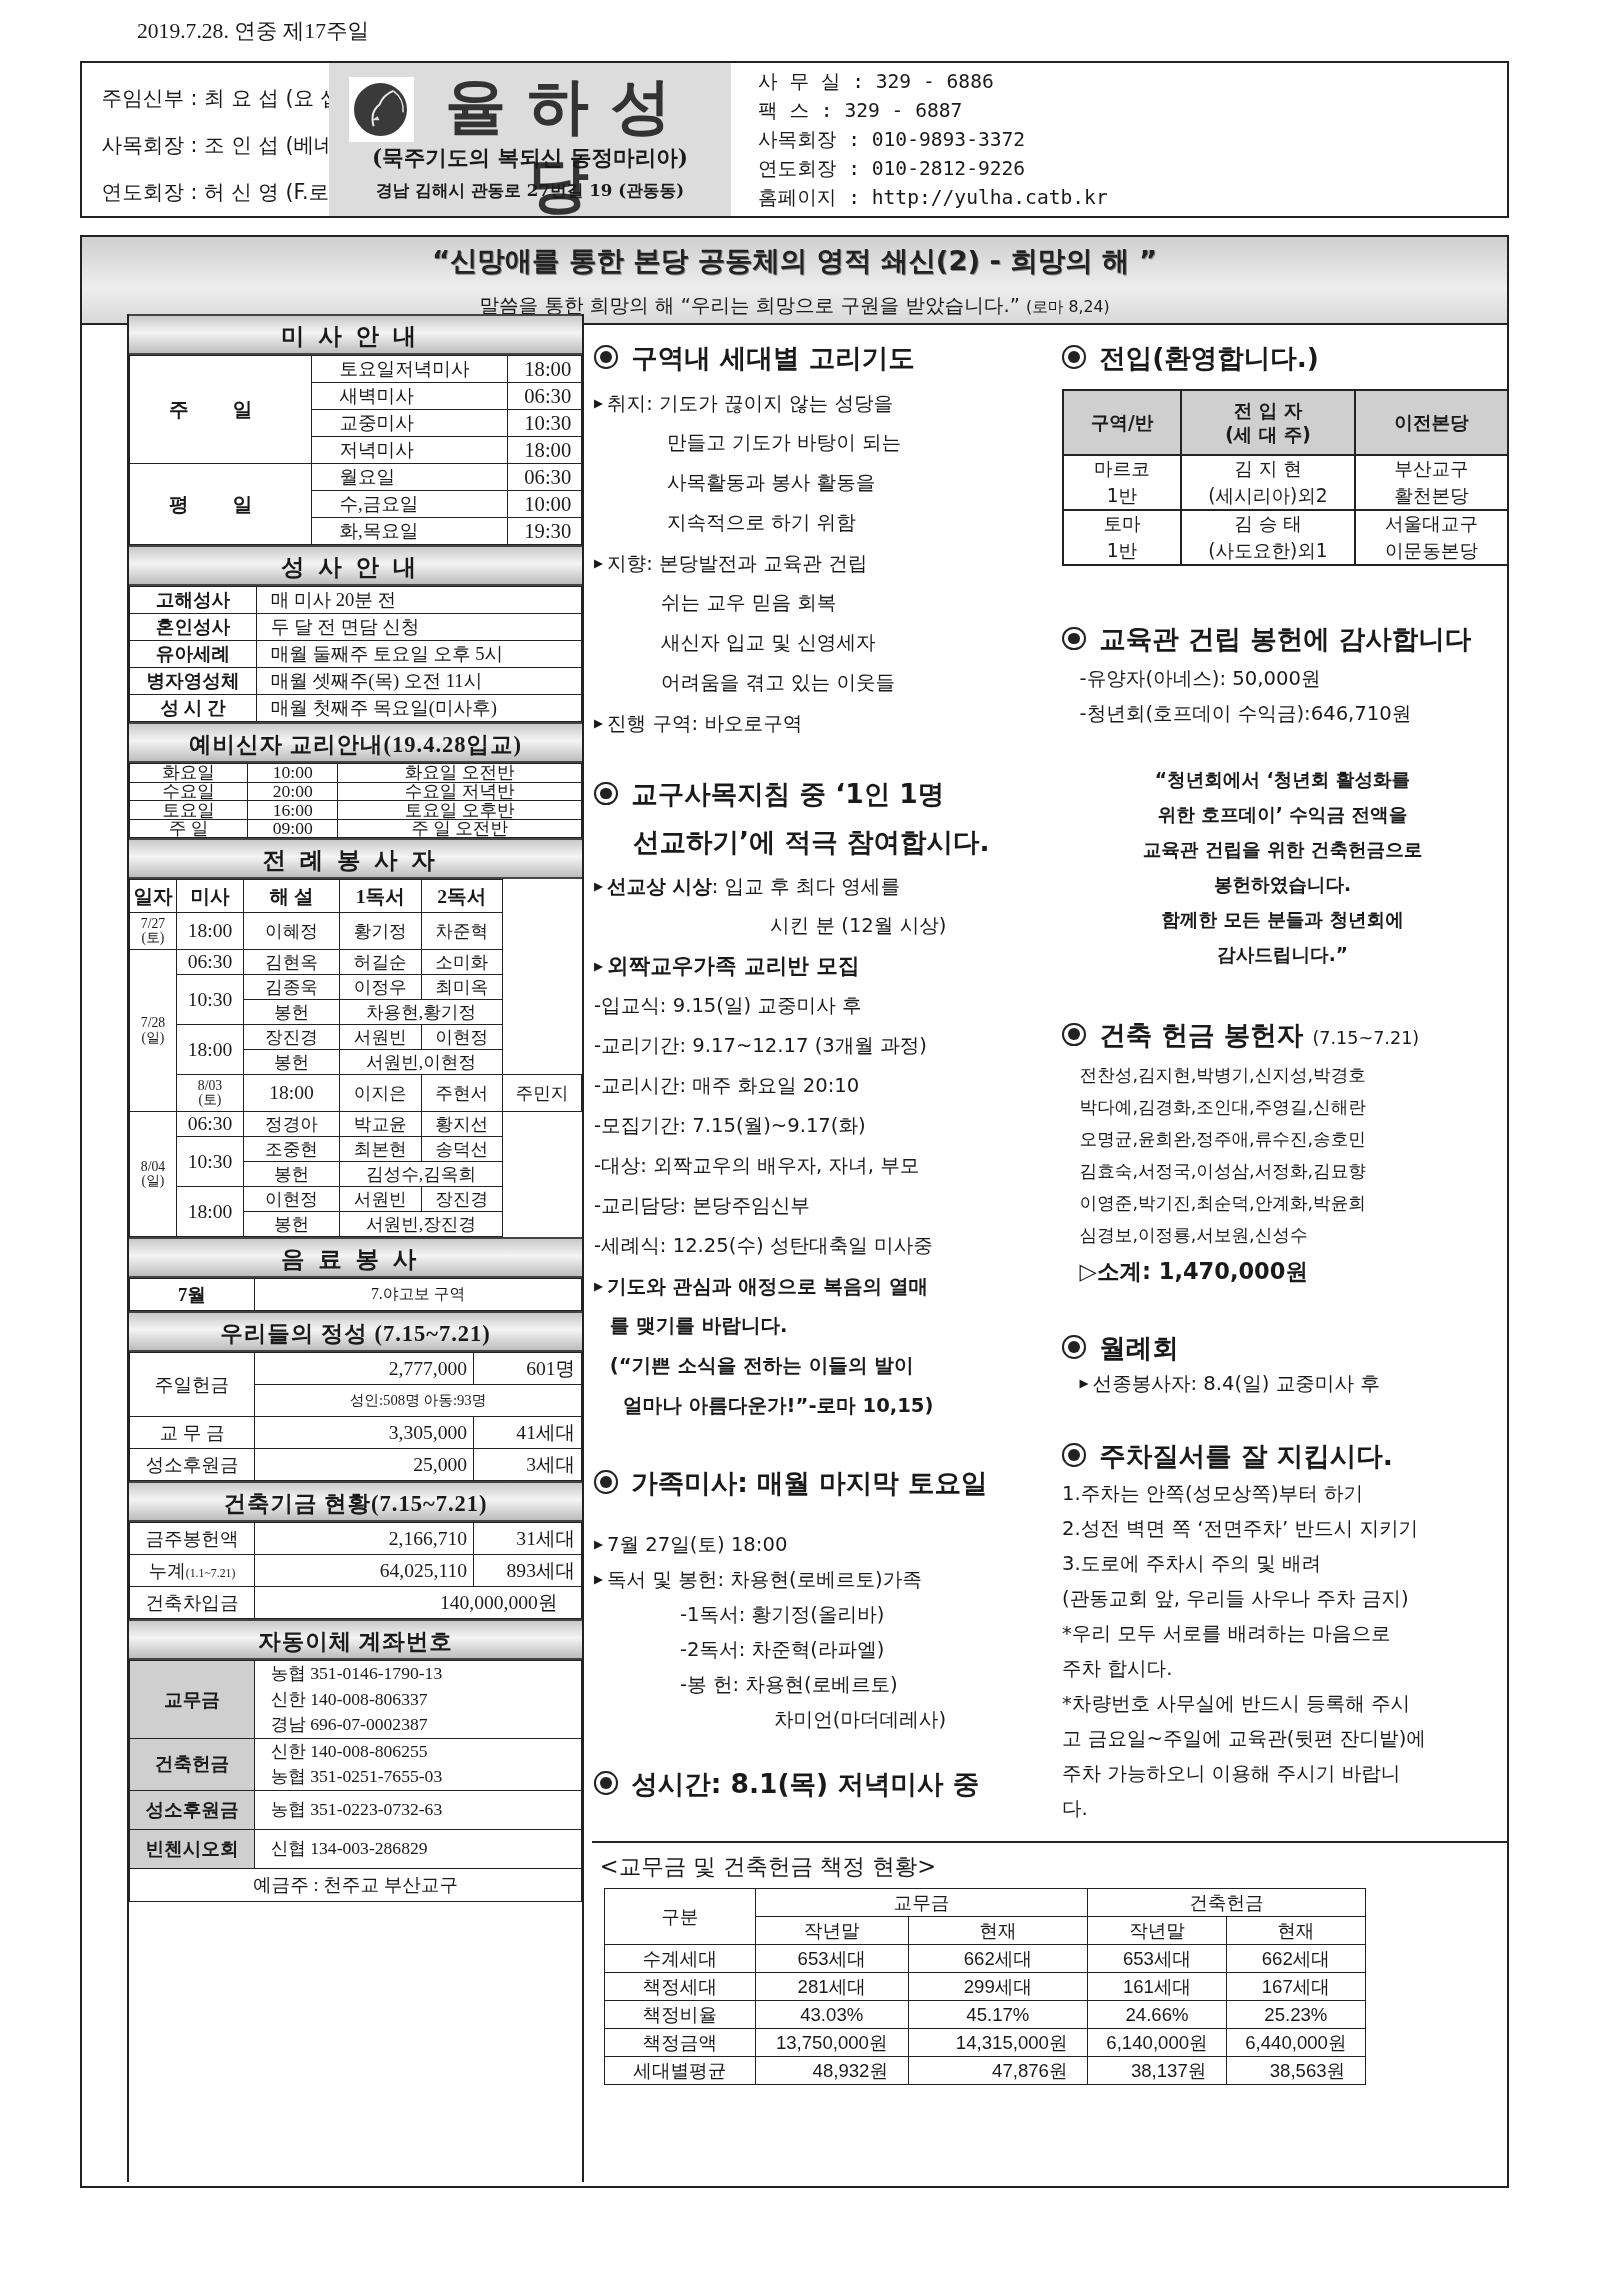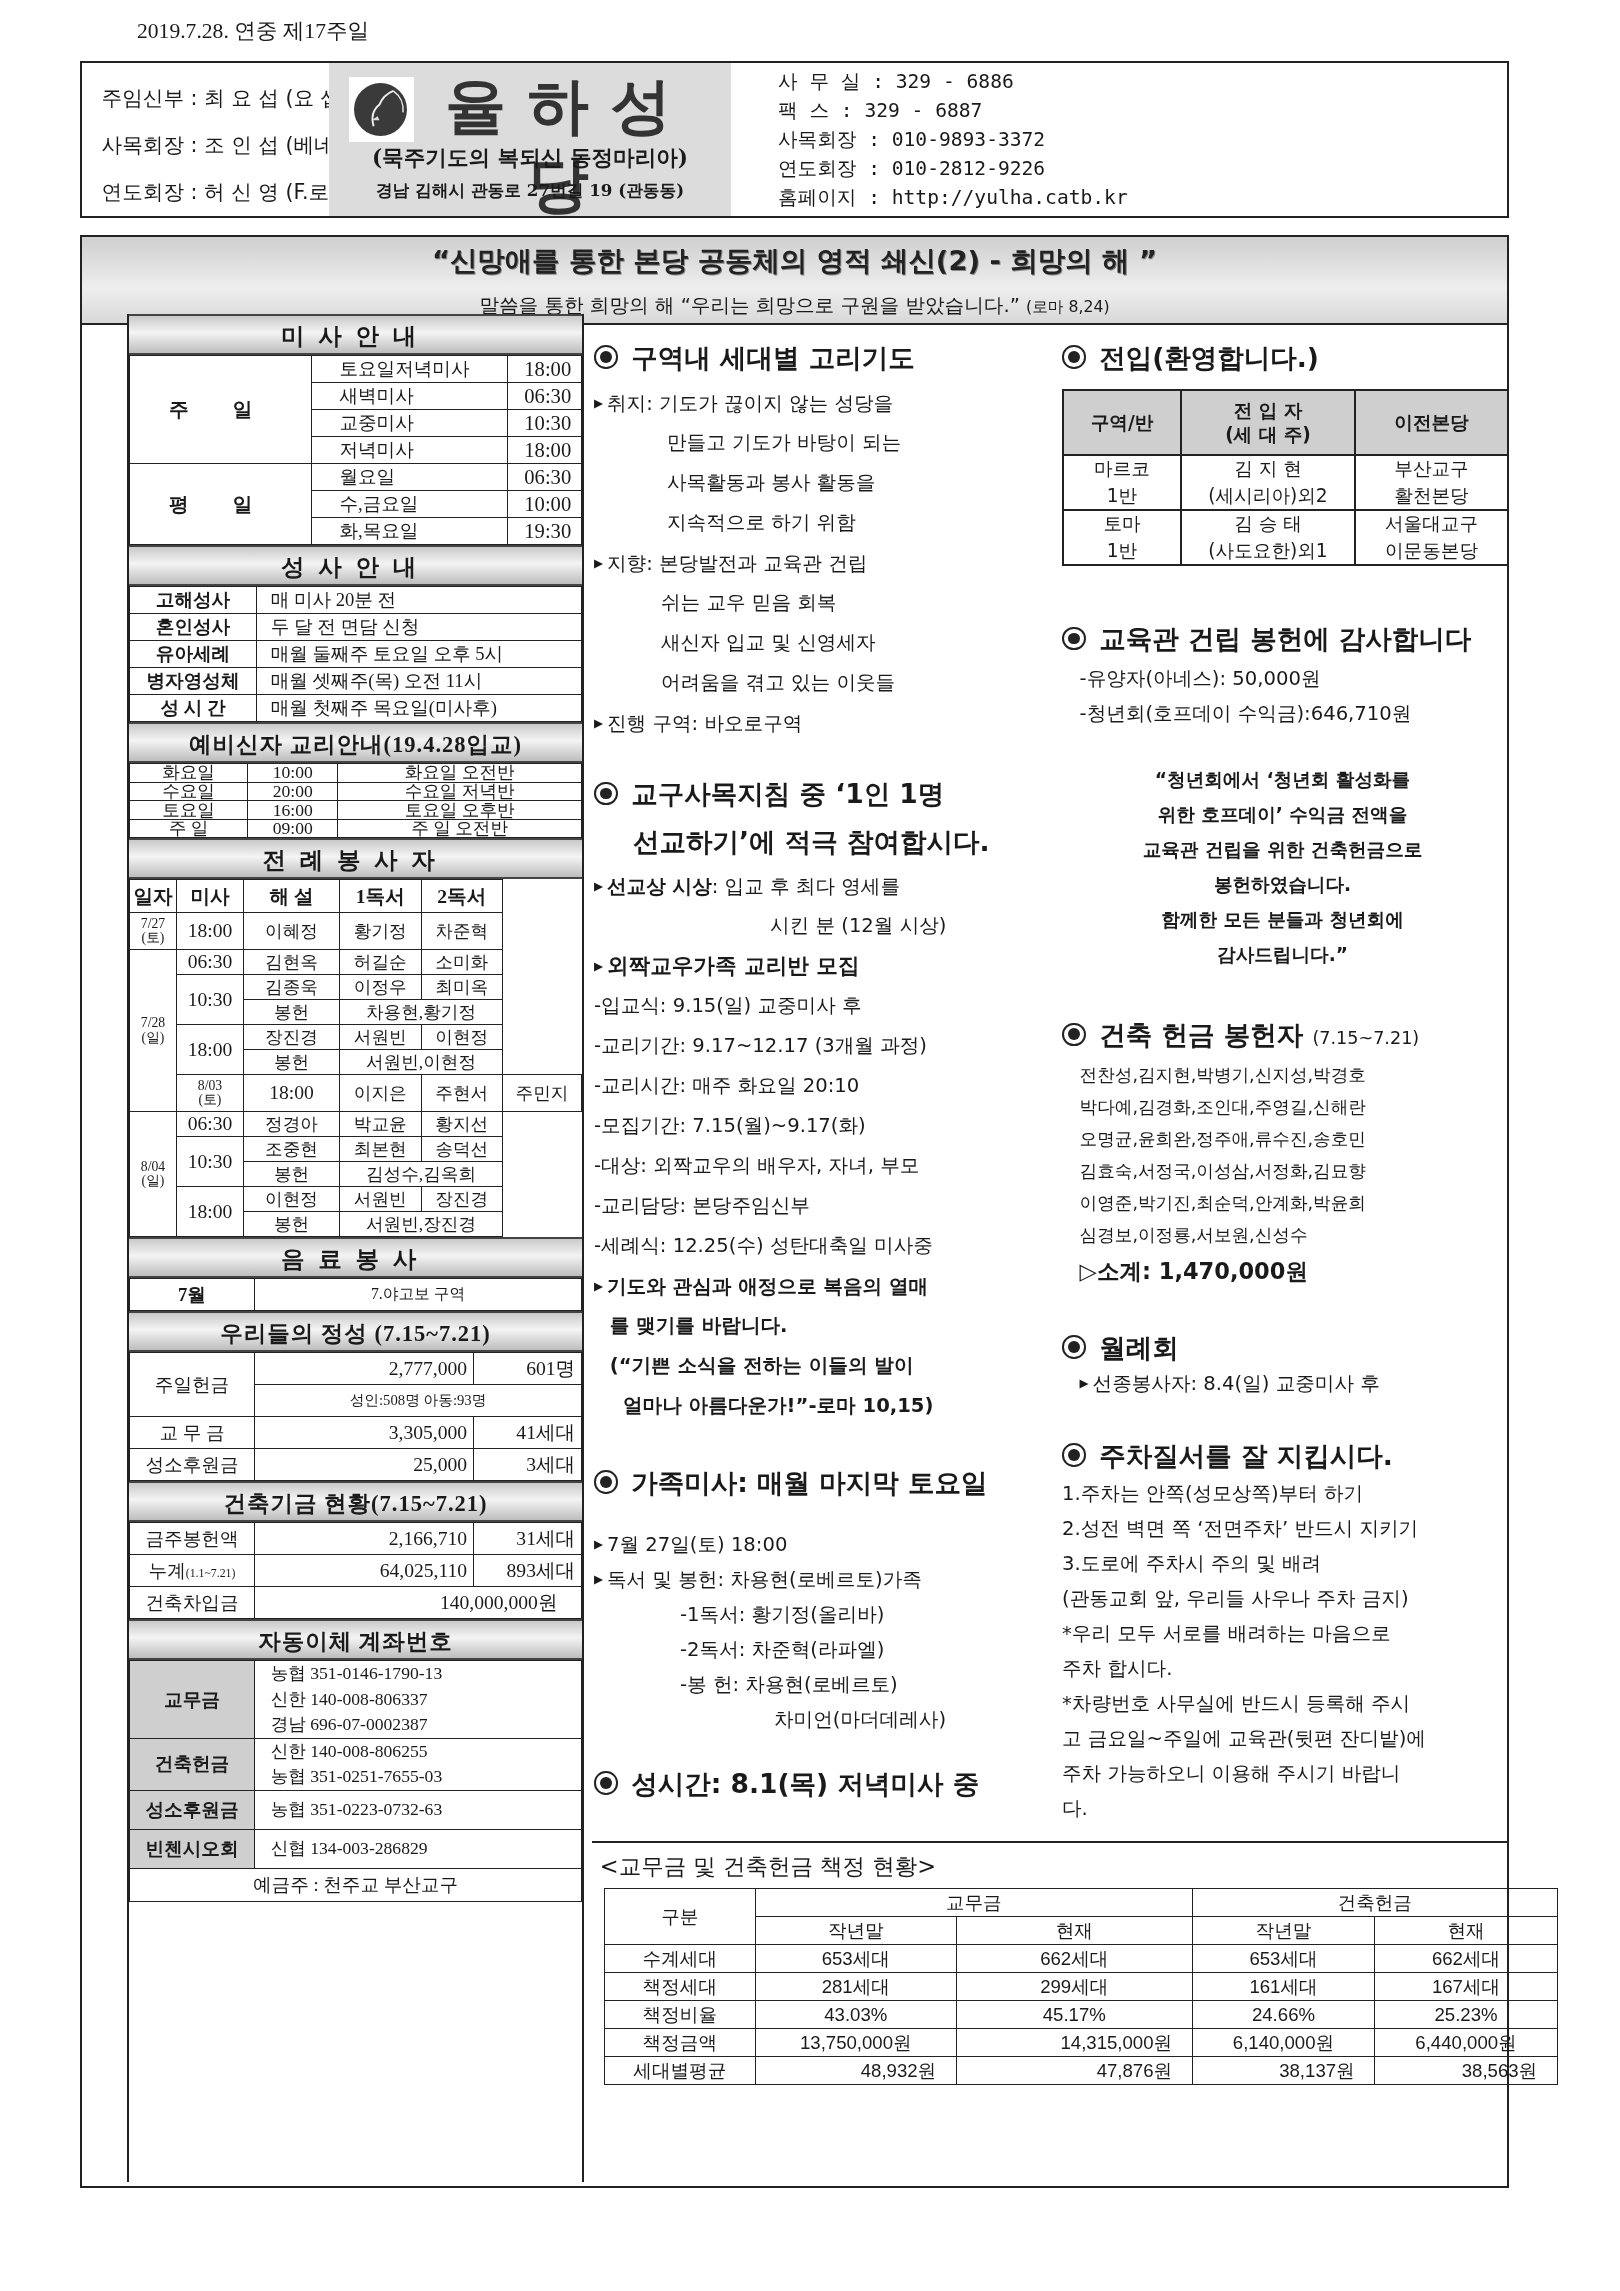--- a/index.html
+++ b/index.html
@@ -11,21 +11,21 @@
   
   .header { left: 80px; top: 61px; width: 1429px; height: 157px; border: 2.9px solid #222; background: #fff; }
   .hdr-left { position: absolute; left: 0; top: 0; width: 245px; height: 100%; padding: 11.8px 0 0 19.6px; font-size: 20.6px; }
   .hdr-left div { height: 47px; line-height: 47px; white-space: nowrap; }
   .hdr-center { position: absolute; left: 247px; top: 0; width: 402px; height: 100%; background: #dcdcdc; }
   .logo { position: absolute; left: 19.6px; top: 13.7px; width: 65px; height: 65px; background: #fff; }
   .logo-circle { position: absolute; left: 5.9px; top: 5.9px; width: 53px; height: 53px; border-radius: 50%; background: #3a3a3a; }
   .church-name { position: absolute; left: 88px; top: 3.9px; width: 304px; text-align: center; font-size: 61px; font-weight: bold; letter-spacing: 21.6px; color: #333; line-height: 78px; }
   .church-sub { position: absolute; left: 0; top: 80px; width: 100%; text-align: center; font-size: 21.6px; font-weight: bold; font-family: "DejaVu Serif", serif; }
   .church-addr { position: absolute; left: 0; top: 116px; width: 100%; text-align: center; font-size: 16.7px; font-weight: bold; font-family: "DejaVu Serif", serif; }
-  .hdr-right { position: absolute; left: 696px; top: 3.9px; width: 490px; font-size: 19.6px; }
+  .hdr-right { position: absolute; left: 676px; top: 3.9px; width: 490px; font-size: 19.6px; }
   .hdr-right div { height: 29px; line-height: 29px; white-space: nowrap; font-family: "DejaVu Sans Mono", monospace; }
 
   
   .banner { left: 80px; top: 235px; width: 1429px; height: 90px; border: 2.9px solid #222; background: linear-gradient(#cfcfcf, #eeeeee 60%, #d8d8d8); }
   .banner-title { position: absolute; left: 0; top: 5.9px; width: 100%; text-align: center; font-size: 27.4px; font-weight: bold; color: #222; text-shadow: 1px 1px 0 #888; }
   .banner-sub { position: absolute; left: 0; top: 55px; width: 100%; text-align: center; font-size: 19.6px; }
   .banner-sub small { font-size: 15.7px; }
 
   
   .main { left: 80px; top: 314px; width: 1429px; height: 1874px; border: 2.9px solid #222; border-top: none; }
@@ -498,21 +498,21 @@
       <div class="line sm">주차 합시다.</div>
       <div class="line sm">*차량번호 사무실에 반드시 등록해 주시</div>
       <div class="line sm">고 금요일~주일에 교육관(뒷편 잔디밭)에</div>
       <div class="line sm">주차 가능하오니 이용해 주시기 바랍니</div>
       <div class="line sm">다.</div>
     </div>
   </div>
 
   <div class="bottom">
     <div style="font-size:22.5px;padding:7.8px 0 0 7.8px;height:45px">&lt;교무금 및 건축헌금 책정 현황&gt;</div>
-    <table class="t-bot" style="margin-left:11.8px;width:954px">
+    <table class="t-bot" style="margin-left:11.8px;width:762px">
       <tbody>
           <tr>
             <td rowspan="2" style="width:151px">구분</td>
             <td colspan="2">교무금</td>
             <td colspan="2">건축헌금</td>
           </tr>
       <tr>
             <td>작년말</td>
             <td>현재</td>
             <td>작년말</td>

